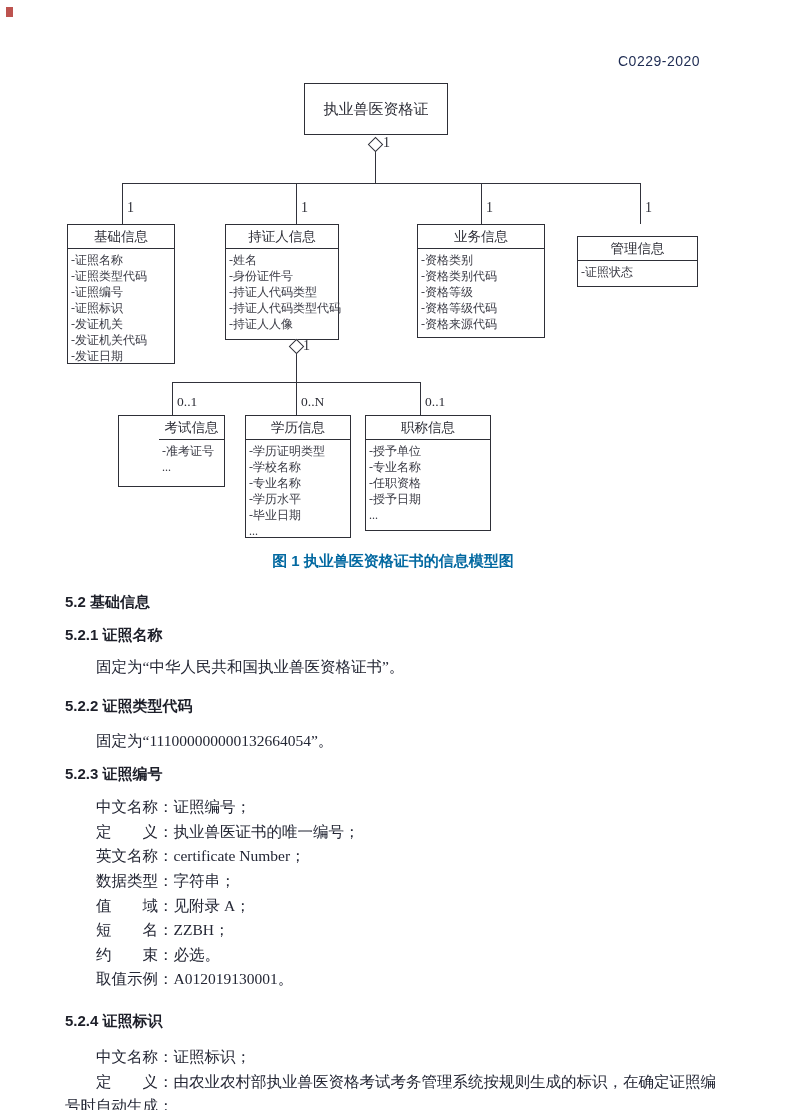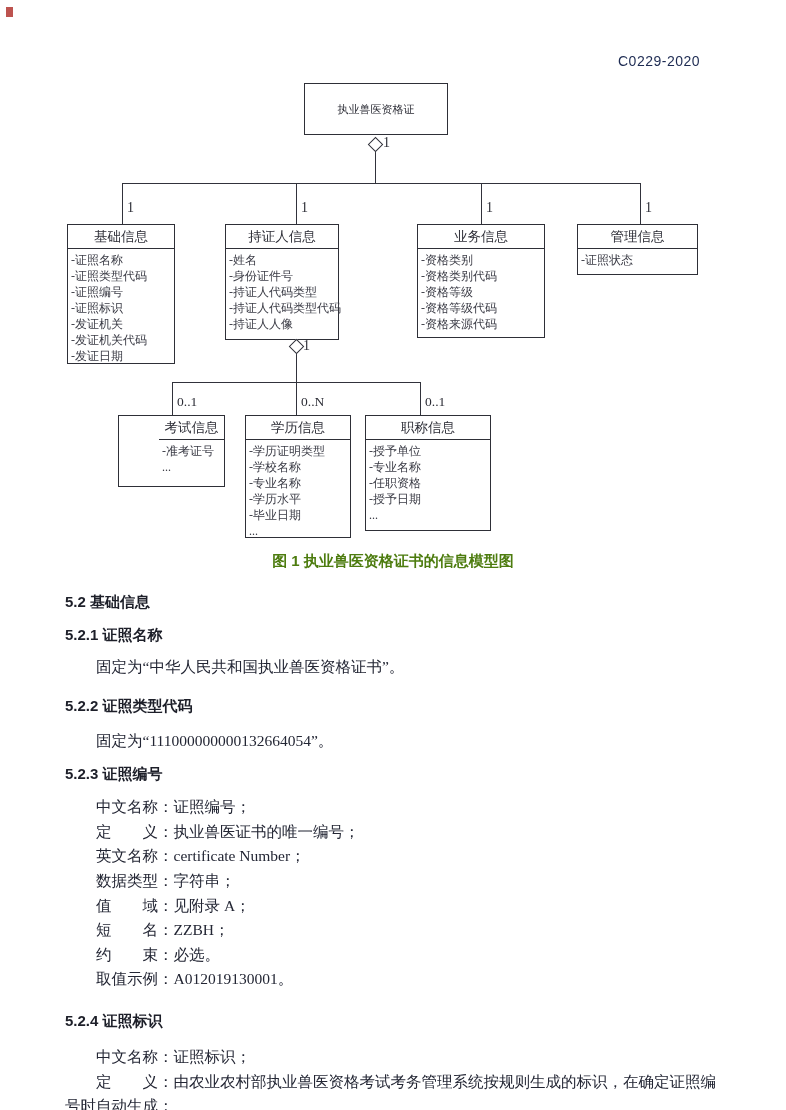--- a/index.html
+++ b/index.html
@@ -9,29 +9,29 @@
   .doc-code{position:absolute;left:618px;top:53px;font-family:Liberation Sans, sans-serif;
             font-size:14px;letter-spacing:.5px;color:#1d2b52;}
   .artifact{position:absolute;left:6px;top:7px;width:7px;height:10px;background:#b23530;opacity:.85;}
   
   .vline{position:absolute;width:1px;background:#31323b;}
   .hline{position:absolute;height:1px;background:#31323b;}
   .diamond{position:absolute;width:9px;height:9px;background:#fff;border:1.5px solid #31323b;
            transform:rotate(45deg);z-index:3;}
   .mult{position:absolute;font-size:14px;color:#2c2d36;font-family:"Liberation Serif",serif;z-index:2;}
   .root-box{position:absolute;left:304px;top:83px;width:142px;height:50px;border:1.5px solid #2e2f37;
-            background:#fff;text-align:center;line-height:50px;font-size:11px;color:#2c2d36;z-index:2;}
+            background:#fff;text-align:center;line-height:50px;font-size:15px;color:#2c2d36;z-index:2;}
   .cbox{position:absolute;border:1.5px solid #2e2f37;background:#fff;box-sizing:border-box;z-index:2;}
   .cbox-title{border-bottom:1.5px solid #2e2f37;text-align:center;font-size:13.5px;height:23px;
               line-height:23px;color:#2c2d36;}
   .cbox-attrs{padding:3px 3px 0 3px;font-size:12px;line-height:16px;color:#3a3b45;}
   .attr-line{white-space:nowrap;}
   
   .fig-caption{position:absolute;left:0;top:552px;width:786px;text-align:center;
-               font-family:"Liberation Sans",sans-serif;font-weight:700;font-size:15px;color:#4d7c0f;}
+               font-family:"Liberation Sans",sans-serif;font-weight:700;font-size:15px;color:#0369a1;}
   
   .body-flow{position:absolute;left:65px;top:592px;width:658px;font-size:15.5px;color:#232634;}
   .h-sec{font-family:"Liberation Sans",sans-serif;font-weight:700;font-size:15px;color:#1d1f29;
          margin:0;line-height:20px;}
   .paras{margin:0;}
   .body-p{text-indent:2em;line-height:24.6px;margin:0;}
 </style>
 </head>
 <body>
 
@@ -86,21 +86,21 @@
       <div class="cbox-title">业务信息</div>
       <div class="cbox-attrs">
           <div class="attr-line">-资格类别</div>
           <div class="attr-line">-资格类别代码</div>
           <div class="attr-line">-资格等级</div>
           <div class="attr-line">-资格等级代码</div>
           <div class="attr-line">-资格来源代码</div>
         </div>
     </div>
 
-    <div class="cbox" style="left:577px;top:224px;width:121px;height:51px;">
+    <div class="cbox" style="left:577px;top:236px;width:121px;height:51px;">
       <div class="cbox-title">管理信息</div>
       <div class="cbox-attrs">
           <div class="attr-line">-证照状态</div>
         </div>
     </div>
 
     <div class="diamond" style="left:291px;top:341px;"></div>
     <div class="mult" style="left:303px;top:338px;">1</div>
 
     <div class="vline" style="left:296px;top:354px;height:28px;"></div>

